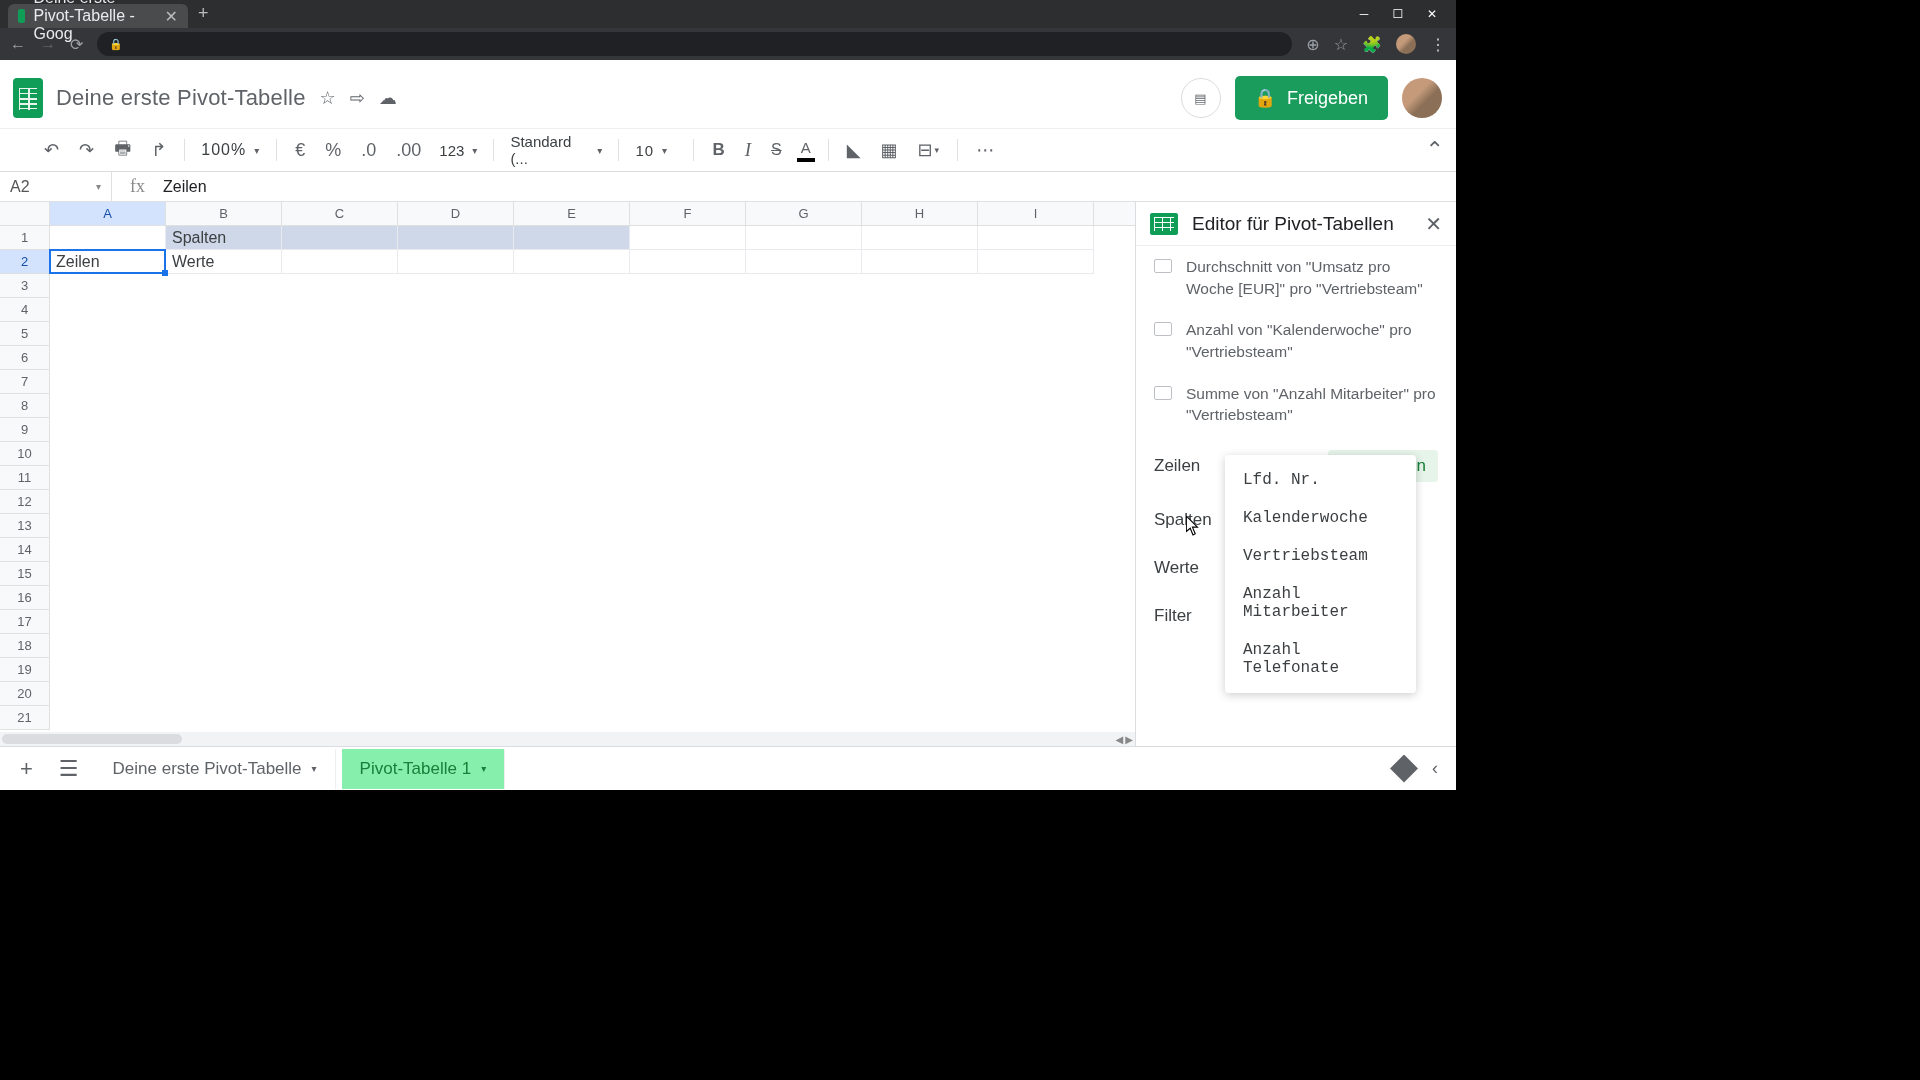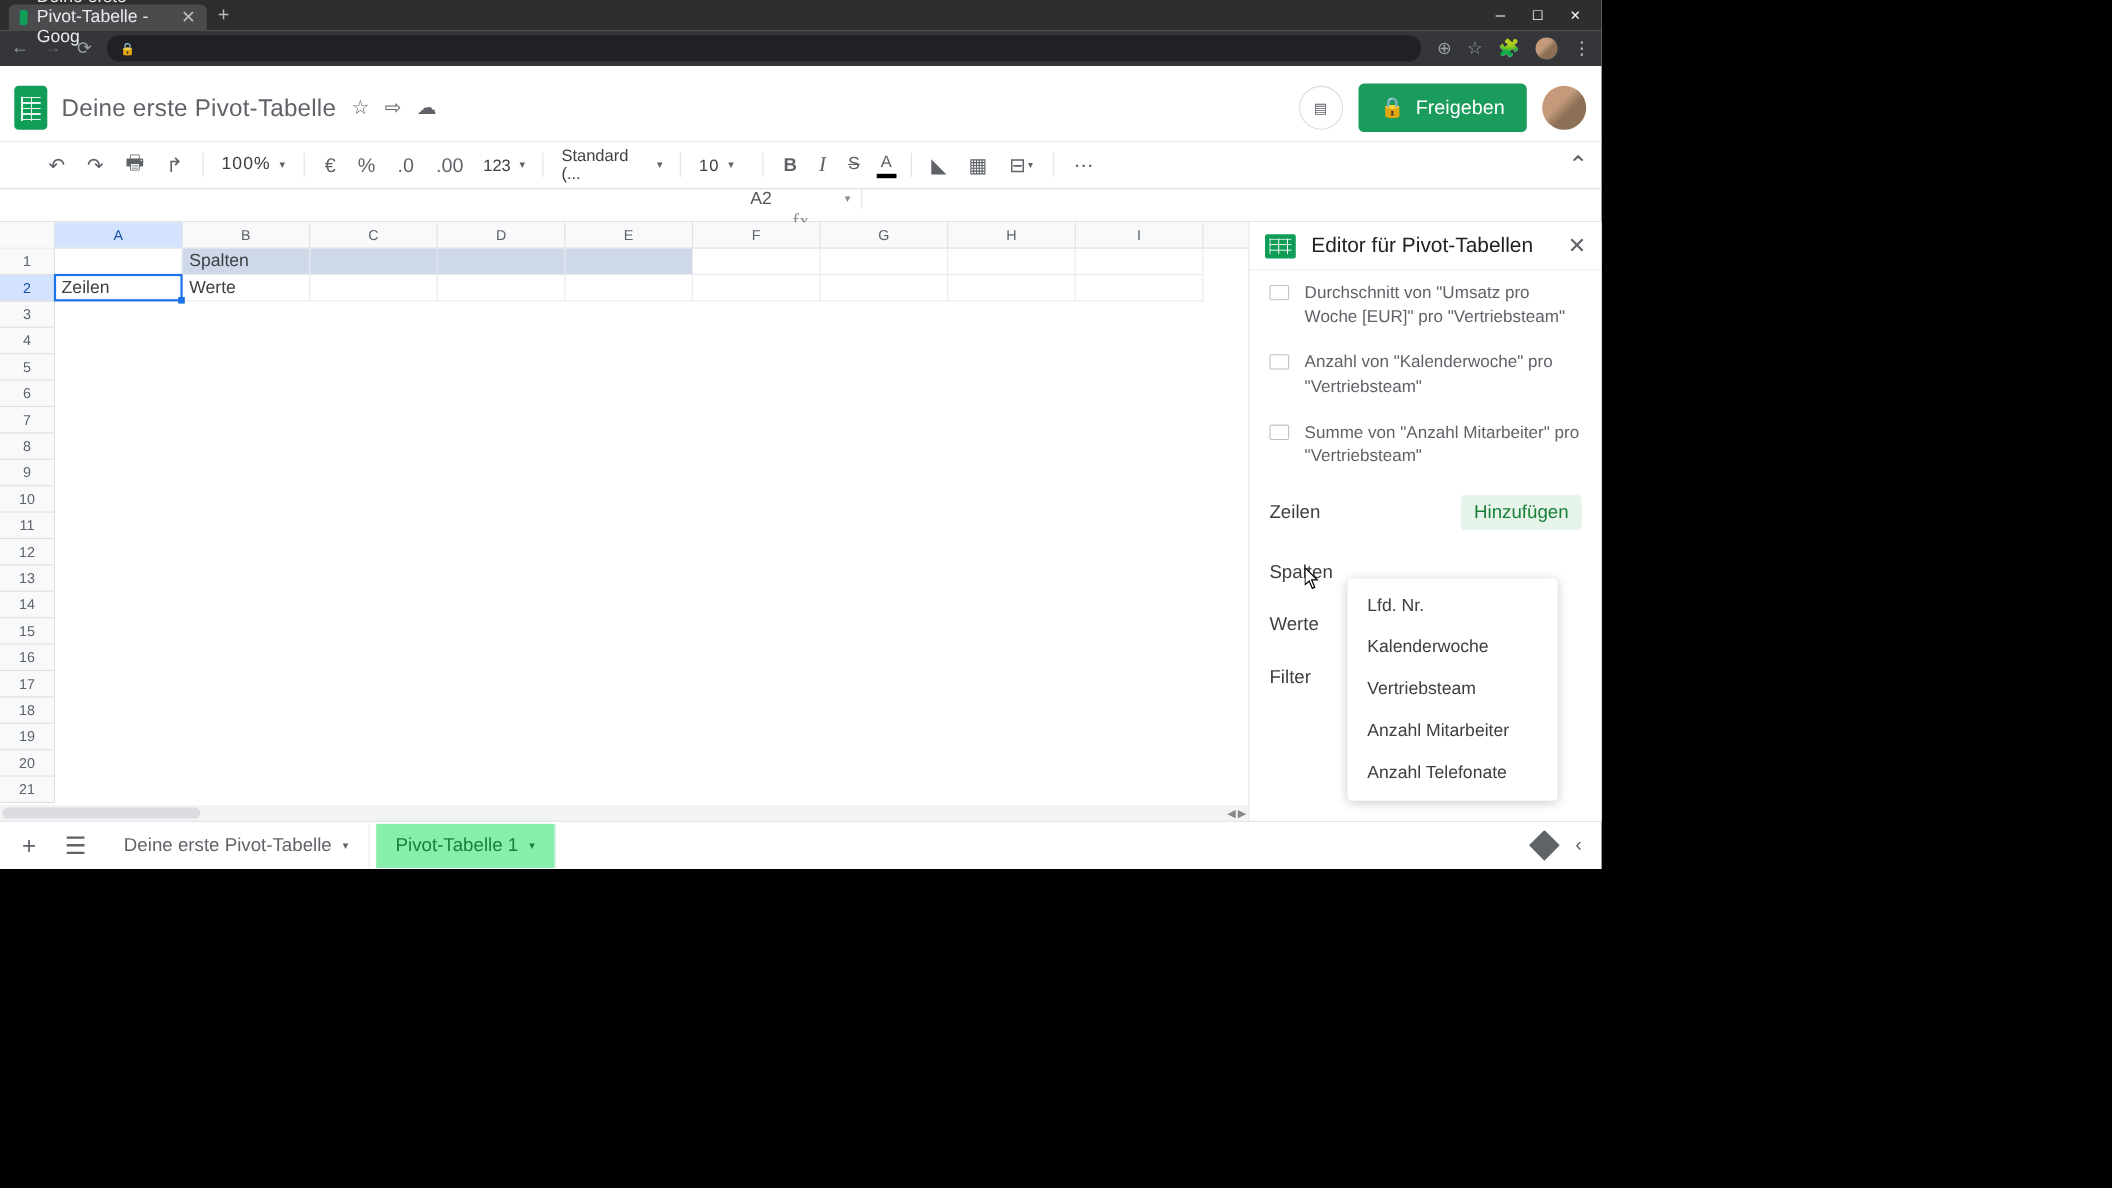--- a/index.html
+++ b/index.html
@@ -49,21 +49,21 @@
 .zoom { font-size:16px; letter-spacing:1px; }
 .font-size { font-size:15px; letter-spacing:1px; }
 .bold-btn { font-weight:700; font-size:17px; }
 .italic-btn { font-style:italic; font-family:serif; font-size:19px; }
 .strike-btn { text-decoration: line-through; font-size:16px; }
 .textcolor-btn { width:20px; display:flex; flex-direction:column; align-items:center; }
 .textcolor-btn .a { font-size:15px; } .textcolor-btn .bar { width:18px; height:4px; background:#000; }
 .collapse-btn { margin-left:auto; color:#5f6368; font-size:22px; }
 
 
-.fx-bar { height:30px; border-bottom:1px solid #e0e0e0; display:flex; align-items:center;flex-direction:column; }
+.fx-bar { height:30px; border-bottom:1px solid #e0e0e0; display:flex; align-items:center; }
 .name-box { width: 112px; border-right:1px solid #e0e0e0; padding: 0 10px; display:flex; align-items:center; justify-content:space-between; font-size:16px; color:#555; height:100%; }
 .fx { color:#8a8a8a; font-family: serif; padding: 0 18px; font-size:18px; }
 .fx-input { font-size:16px; color:#202124; }
 
 
 .main { display:flex; height: 544px; }
 .grid-area { flex:1; position:relative; overflow:hidden; border-right:1px solid #dadce0; }
 .col-headers { display:flex; height:24px; background:#f8f9fa; border-bottom:1px solid #e0e0e0; }
 .corner { width:50px; border-right:1px solid #e0e0e0; background:#f8f9fa; }
 .ch { border-right:1px solid #e0e0e0; text-align:center; font-size:13px; color:#5f6368; line-height:23px; }
@@ -91,21 +91,21 @@
 .pivot-title { font-size:19px; color:#202124; }
 .pivot-close { margin-left:auto; color:#5f6368; font-size:20px; }
 .pivot-range { padding: 16px 18px; display:flex; align-items:center; gap:12px; font-size:16px; color:#3c4043; }
 .pivot-range-icon { width:22px; height:18px; border:1.5px solid #5f6368; border-radius:2px; margin-left:auto; }
 .pv-suggest-hdr { padding: 8px 18px; display:flex; align-items:center; font-size:17px; color:#3c4043; }
 .pv-suggest-hdr .caret { margin-left:auto; font-size:12px; }
 .pv-sug { display:flex; gap:14px; padding: 10px 18px; color:#5f6368; font-size:15.5px; line-height:1.4; }
 .pv-sug .sug-icon { width:18px; height:14px; flex-shrink:0; border:1.5px solid #bdc1c6; border-radius:2px; margin-top:3px; }
 .pv-section { padding: 14px 18px; font-size:17px; color:#3c4043; display:flex; align-items:center; }
 .add-btn { margin-left:auto; background:#e6f4ea; color:#188038; font-size:17px; padding:6px 12px; border-radius:4px; font-weight:500; }
-.field-menu { position:absolute; right:40px; bottom:18px; width:191px; background:#fff; box-shadow: 0 2px 10px rgba(0,0,0,.2); border-radius:4px; padding:6px 0; z-index:50; }
+.field-menu { position:absolute; right:40px; bottom:53px; width:191px; background:#fff; box-shadow: 0 2px 10px rgba(0,0,0,.2); border-radius:4px; padding:6px 0; z-index:50;font-family:Liberation Mono, monospace; }
 .field-item { padding: 10px 18px; font-size:16px; }
 
 
 .bottom-bar { height:44px; border-top:1px solid #dadce0; display:flex; align-items:center; padding: 0 10px; gap:6px; }
 .bb-btn { padding:6px 10px; color:#5f6368; font-size:22px; }
 .sheet-tab { padding: 10px 18px; font-size:17px; color:#5f6368; display:flex; align-items:center; gap:10px; border-right:1px solid #eee; }
 .sheet-tab.active { color:#188038; background:#86efac; }
 .sheet-tab .caret { font-size:10px; }
 .explore-btn { margin-left:auto; width:28px; height:28px; background:#5f6368; clip-path: polygon(50% 0,100% 50%,50% 100%,0 50%); }
 .expand-btn { color:#5f6368; font-size:18px; padding:0 8px; }

